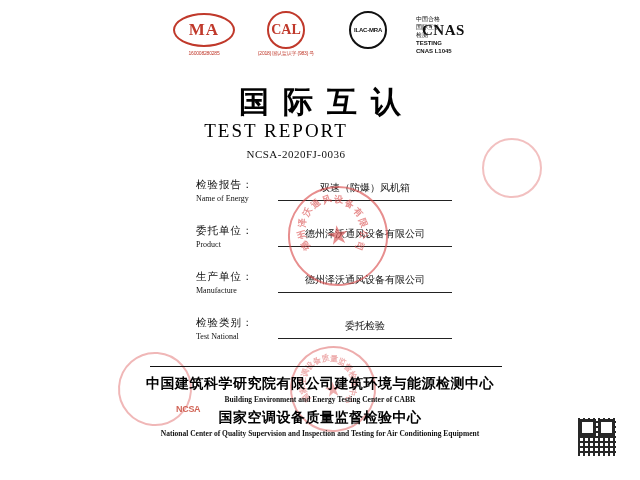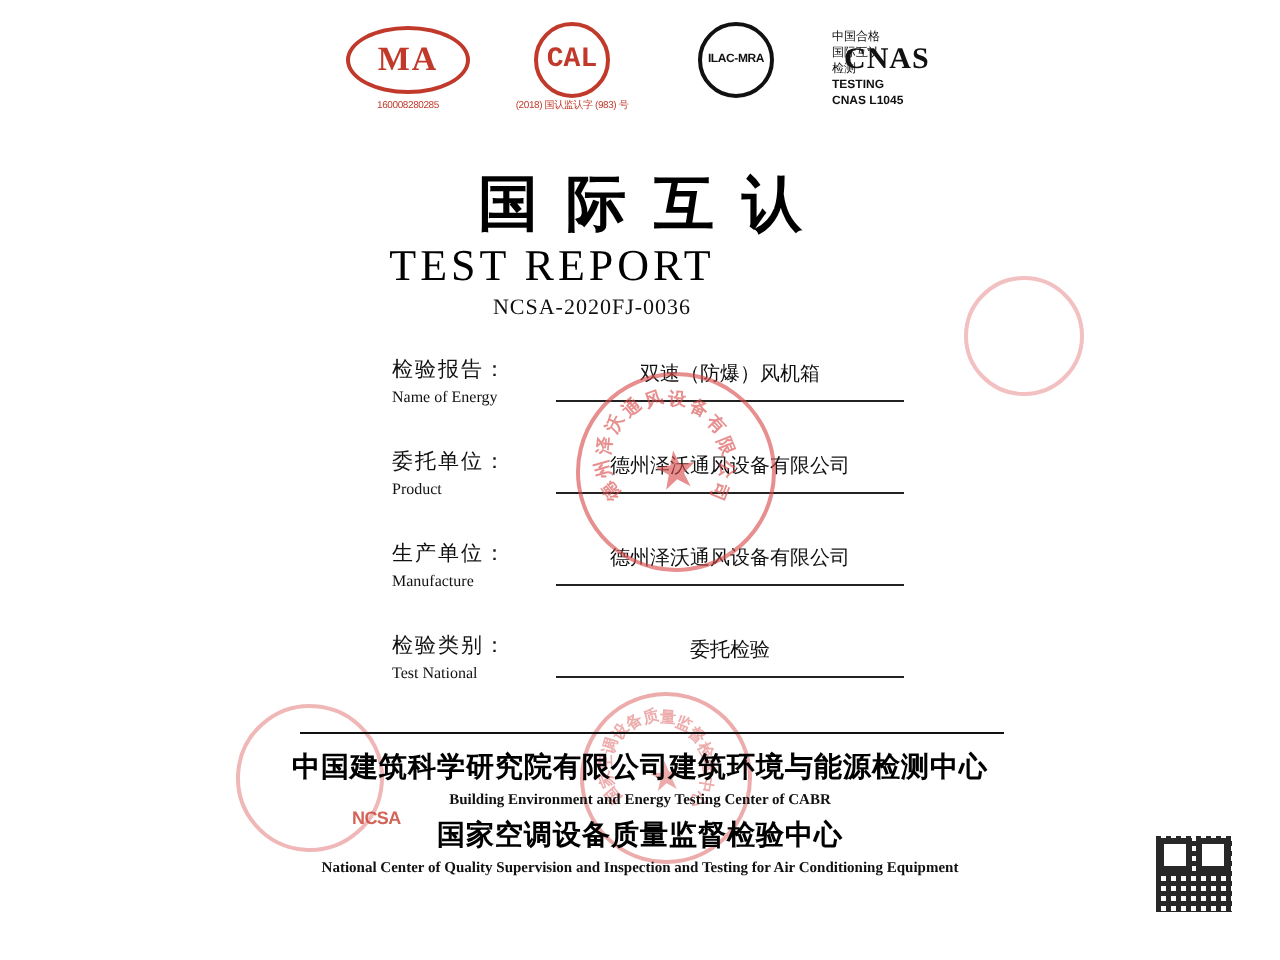--- a/index.html
+++ b/index.html
@@ -68,21 +68,21 @@
     align-items: center;
     justify-content: center;
   }
   
   .cal-circle {
     width: 34px;
     height: 34px;
     border: 2.5px solid #c0392b;
     border-radius: 50%;
     color: #c0392b;
-    font-family: Liberation Mono, monospace;
+    font-family: Liberation Serif, serif;
     font-weight: bold;
     font-size: 14px;
     display: flex;
     align-items: center;
     justify-content: center;
   }
   
   .ilac-circle {
     width: 34px;
     height: 34px;
@@ -136,21 +136,21 @@
     text-indent: 14px;
     color: #000;
   }
   .title-en {
     position: absolute;
     top: 120px;
     left: 0;
     width: 552px;
     text-align: center;
     font-family: "Liberation Serif", serif;
-    font-size: 22px;
+    font-size: 19px;
     letter-spacing: 2px;
     color: #000;
   }
   .report-no {
     position: absolute;
     top: 148px;
     left: 0;
     width: 592px;
     text-align: center;
     font-family: "Liberation Serif", serif;

